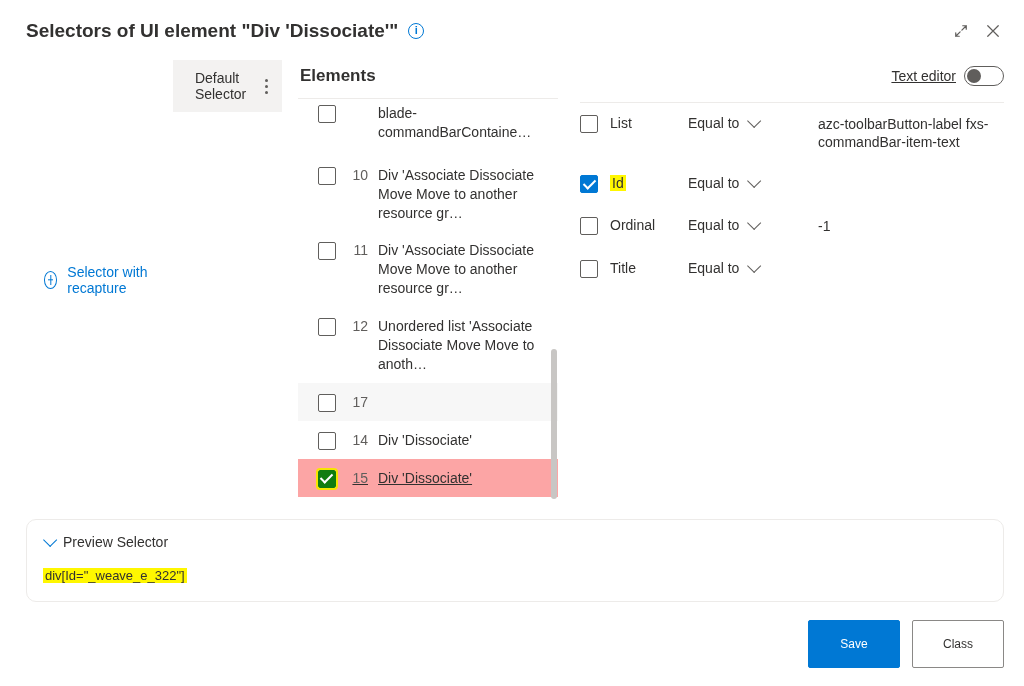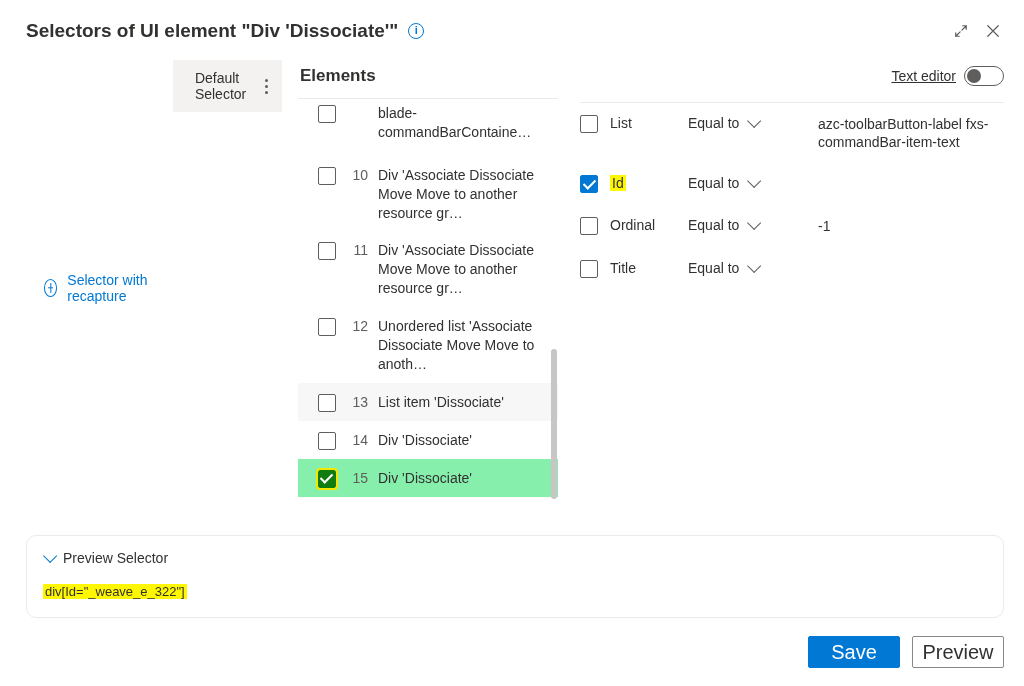--- a/index.html
+++ b/index.html
@@ -29,21 +29,21 @@
   .selector-list { }
   .selector-item { display: flex; align-items: center; justify-content: space-between; background: #f3f2f1; padding: 10px 10px 10px 22px; font-size: 14px; }
   .kebab { width: 18px; display: flex; flex-direction: column; align-items: center; gap: 3px; cursor: pointer; }
   .kebab span { width: 3px; height: 3px; background: #605e5c; border-radius: 50%; }
 
   
   .elements-col { width: 260px; display: flex; flex-direction: column; border-left: 0; margin-left: 16px; }
   .col-header { font-size: 17px; font-weight: 600; padding: 6px 0 12px 2px; border-bottom: 1px solid #edebe9; }
   .elements-list { flex: 1; overflow: hidden; position: relative; }
   .element-row { display: flex; align-items: flex-start; gap: 10px; padding: 9px 8px 9px 20px; font-size: 14px; }
-  .element-row.selected { background: #86efac; }
+  .element-row.selected { background: #fca5a5; text-decoration: underline; }
   .row-check { width: 18px; height: 18px; border: 1.2px solid #605e5c; border-radius: 2px; flex-shrink: 0; margin-top: 2px; position: relative; background:#fff;}
   .row-check.checked { background: #107c10; border-color: #107c10; outline: 2px solid #f6e600;}
   .row-check.checked::after { content: ""; position: absolute; left: 4px; top: 0px; width: 5px; height: 10px; border: solid #fff; border-width: 0 2px 2px 0; transform: rotate(45deg); }
   .row-idx { width: 22px; text-align: right; color: #605e5c; flex-shrink: 0; padding-top:2px;}
   .row-label { flex: 1; color: #323130; line-height: 1.35; padding-top:1px;}
   .scrollbar { position: absolute; right: 0; top: 0; bottom: 0; width: 8px; background: transparent; }
   .scrollbar-thumb { position: absolute; right: 1px; width: 6px; background: #c8c6c4; border-radius: 3px; top: 250px; height: 150px; }
 
   
   .attr-col { flex: 1; display: flex; flex-direction: column; padding-left: 22px; }
@@ -70,21 +70,21 @@
   .hl { background: #fff700; padding: 0 2px; }
 
   
   .preview { margin-top: 14px; border: 1px solid #edebe9; border-radius: 10px; padding: 14px 16px 18px; }
   .preview-toggle { display:flex; align-items:center; gap:10px; font-size:14px; cursor:pointer; margin-bottom: 18px;}
   .chev-down-open { width:10px; height:10px; border:solid #0078d4; border-width:0 1.6px 1.6px 0; transform: rotate(45deg) translateY(-3px); display:inline-block;}
   .preview-text { font-size: 13px; font-family: Consolas, monospace; }
 
   
   .footer { display:flex; justify-content:flex-end; gap: 12px; margin-top: 18px;}
-  .btn { min-width: 92px; height: 32px; border-radius: 2px; font-size:20px; display:flex; align-items:center; justify-content:center; cursor:pointer;}
+  .btn { min-width: 92px; height: 48px; border-radius: 2px; font-size:12px; display:flex; align-items:center; justify-content:center; cursor:pointer;}
   .btn-primary { background:#0078d4; color:#fff; border:1px solid #0078d4;}
   .btn-secondary { background:#fff; color:#323130; border:1px solid #8a8886;}
 </style>
 </head>
 <body>
 
 <div class="dialog">
 
   <div class="header">
     <div class="header-title">Selectors of UI element "Div 'Dissociate'"</div>
@@ -144,22 +144,21 @@
         </div>
 
         <div class="element-row">
           <span class="row-check"></span>
           <span class="row-idx">12</span>
           <span class="row-label">Unordered list 'Associate  Dissociate  Move  Move to anoth…</span>
         </div>
 
         <div class="element-row" style="background:#f7f7f7;">
           <span class="row-check"></span>
-          <span class="row-idx">13</span>
-          <span class="row-label">List item 'Dissociate'</span>
+          <span class="row-idx">17</span>
         </div>
 
         <div class="element-row">
           <span class="row-check"></span>
           <span class="row-idx">14</span>
           <span class="row-label">Div 'Dissociate'</span>
         </div>
 
         <div class="element-row selected">
           <span class="row-check checked"></span>
@@ -231,16 +230,16 @@
       <span class="chev-down-open"></span>
       <span>Preview Selector</span>
     </div>
     <div class="preview-text">
       <span class="hl">div[Id="_weave_e_322"]</span>
     </div>
   </div>
 
   <div class="footer">
     <div class="btn btn-primary">Save</div>
-    <div class="btn btn-secondary">Preview</div>
+    <div class="btn btn-secondary">Class</div>
   </div>
 
 </div>
 
 </body></html>

